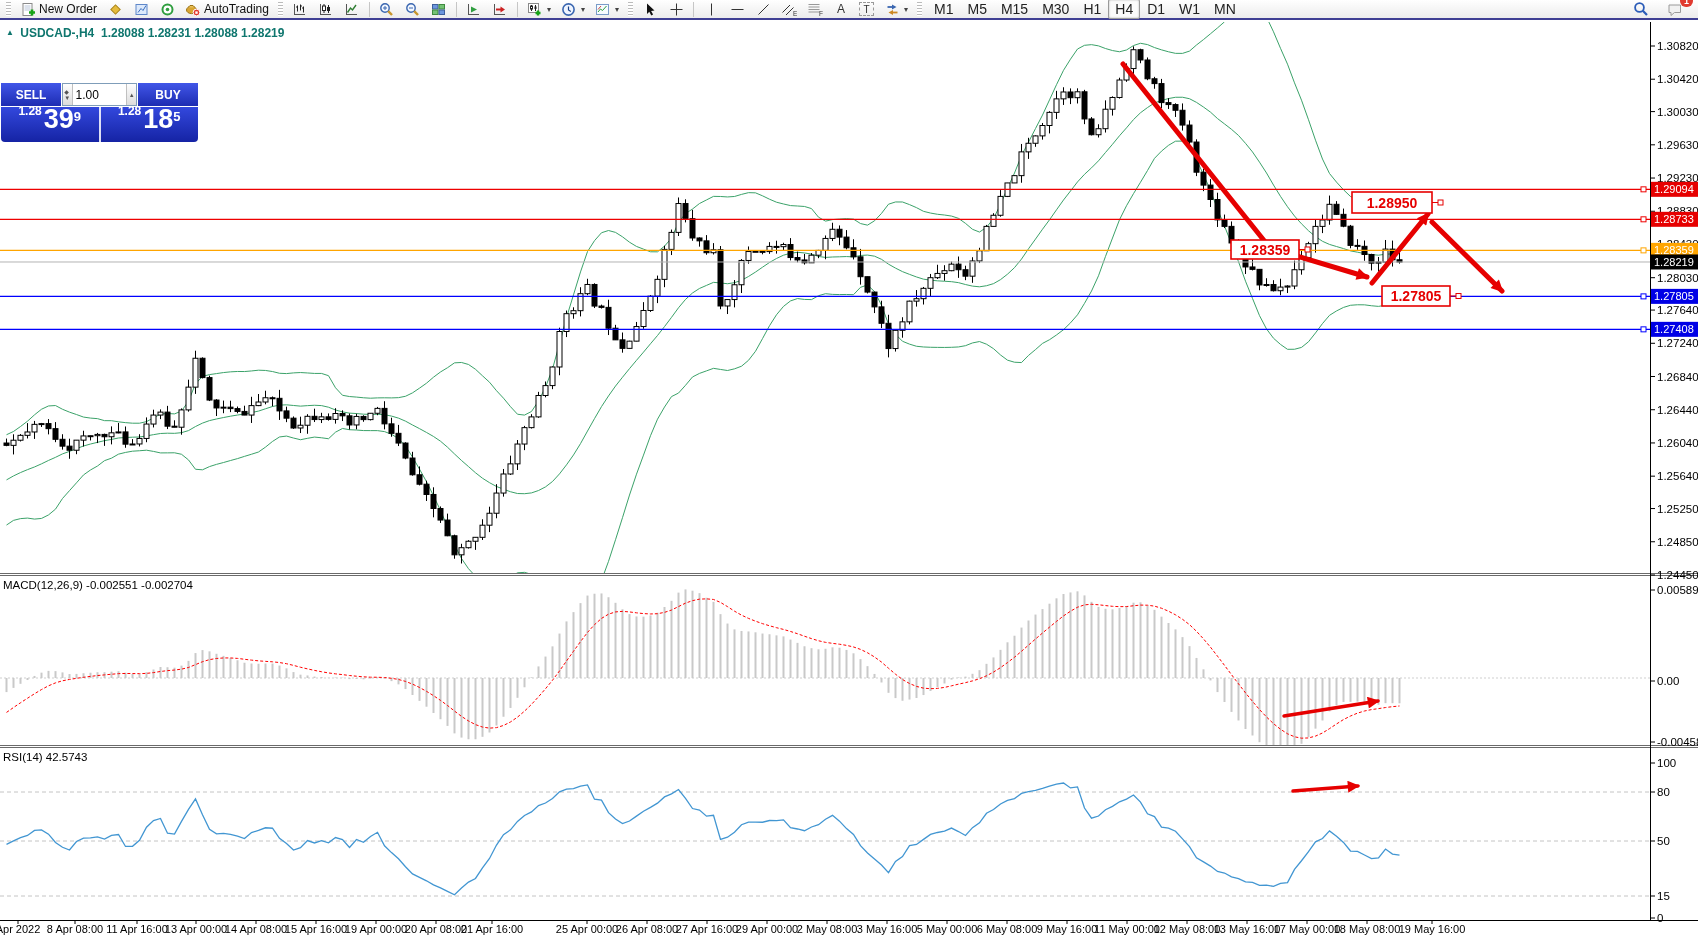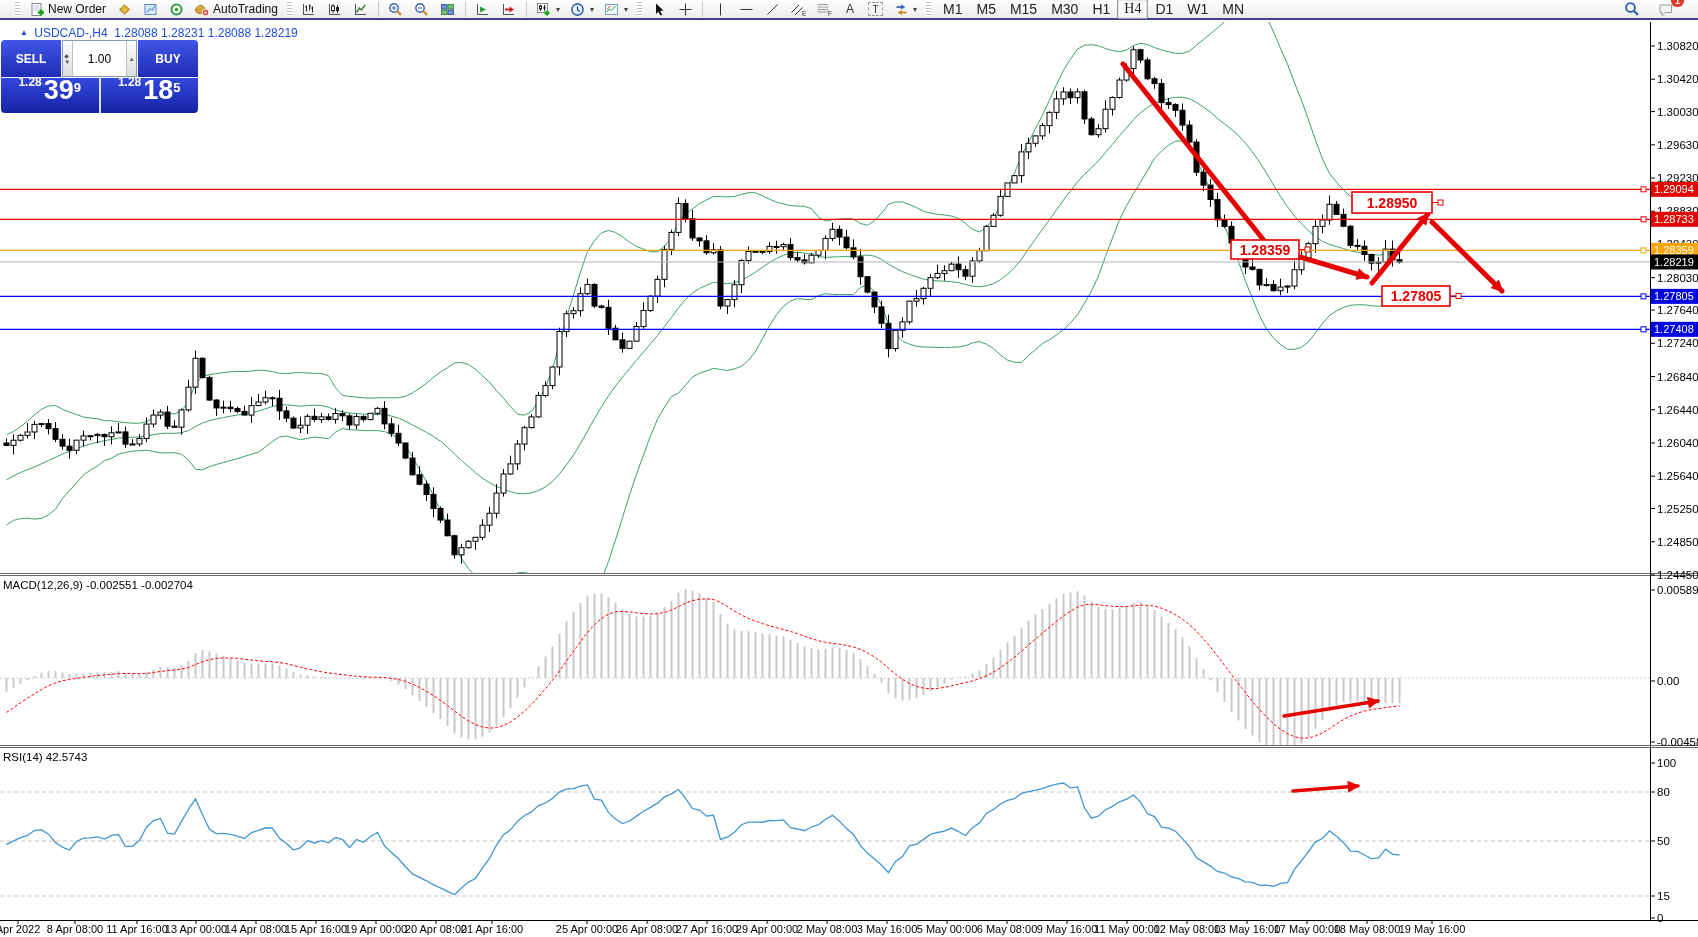--- a/index.html
+++ b/index.html
@@ -1,43 +1,43 @@
 <!DOCTYPE html>
 <html><head>
 <meta charset="utf-8">
 <style>
   html,body{margin:0;padding:0;background:#fff;width:1698px;height:937px;overflow:hidden;
     font-family:"Liberation Sans",sans-serif;-webkit-font-smoothing:antialiased;}
   
   #toolbar{position:absolute;left:0;top:0;width:1698px;height:20px;display:flex;align-items:center;
-    background:linear-gradient(#ffffff,#ececec);border-bottom:2px solid #3f3f93;padding:0 12px;box-sizing:border-box;gap:2px;z-index:30;}
+    background:linear-gradient(#ffffff,#ececec);border-bottom:2px solid #3f3f93;padding:0 3px;box-sizing:border-box;gap:2px;z-index:30;}
   .grip{width:5px;height:14px;background:repeating-linear-gradient(#bbb 0 1px,#fff 1px 3px);margin:0 3px;flex:none;}
   .sep{width:1px;height:15px;background:#c6c6c6;margin:0 3px;flex:none;}
   .tbtn{display:flex;align-items:center;gap:3px;padding:0 3px;height:18px;border:1px solid transparent;border-radius:2px;flex:none;cursor:default;}
   .tlabel{font-size:12px;color:#111;white-space:nowrap;}
   .i{width:16px;height:15px;display:inline-flex;align-items:center;justify-content:center;flex:none;}
   .caret{font-size:8px;color:#444;margin-left:1px;}
   .tf{font-size:14px;color:#222;padding:1px 6px;border:1px solid transparent;border-radius:2px;flex:none;}
-  .tf.on{background:#fbfbfb;border-color:#9a9a9a;box-shadow:inset 0 0 2px #aaa;font-family:Liberation Serif, serif;}
+  .tf.on{background:#fbfbfb;border-color:#9a9a9a;box-shadow:inset 0 0 2px #aaa;}
   #tb-right{margin-left:auto;display:flex;align-items:center;gap:10px;padding-right:8px;}
   .badge{position:absolute;top:-5px;right:-7px;background:#e03a2f;color:#fff;font-size:9px;font-weight:bold;
     border-radius:8px;padding:1px 4px;line-height:10px;}
   
-  #symline{position:absolute;left:20px;top:26px;font-size:12px;color:#1d4ed8;z-index:20;white-space:nowrap;}
+  #symline{position:absolute;left:6px;top:26px;font-size:12px;color:#0f766e;z-index:20;white-space:nowrap;font-weight:bold;}
   #symline .tri{display:inline-block;font-size:8px;transform:translateY(-2px);margin-right:3px;}
   
   #tpanel{position:absolute;left:1px;top:40px;width:197px;z-index:25;border-radius:4px;overflow:hidden;
     box-shadow:0 0 0 1px rgba(255,255,255,.6);}
-  #tp-top{display:flex;height:37px;}
+  #tp-top{display:flex;height:23px;margin-top:43px;}
   .tp-btn{width:60px;background:linear-gradient(#4156e8,#1d2cb2);color:#fff;font-weight:bold;font-size:12px;
     display:flex;align-items:center;justify-content:center;}
   #tp-vol{flex:1;background:#fff;border:1px solid #7f9db9;display:flex;align-items:stretch;margin:0 1px;}
   #tp-vol .spin{width:13px;display:flex;flex-direction:column;align-items:center;justify-content:center;
     font-size:6px;color:#555;background:linear-gradient(#fefefe,#dcdcdc);border-right:1px solid #c0c0c0;}
-  #tp-vol input{border:0;width:100%;font-size:12px;text-align:center;padding:0 3px;outline:none;font-family:"Liberation Sans",sans-serif;}
+  #tp-vol input{border:0;width:100%;font-size:12px;text-align:left;padding:0 3px;outline:none;font-family:"Liberation Sans",sans-serif;}
   #tp-vol .up{width:13px;display:flex;align-items:center;justify-content:center;font-size:6px;color:#555;
     background:linear-gradient(#fefefe,#dcdcdc);border-left:1px solid #c0c0c0;}
   #tp-bot{display:flex;height:35px;background:linear-gradient(#3348dd,#1523a4);color:#fff;margin-top:1px;}
   .tp-price{flex:1;display:flex;justify-content:center;padding-bottom:3px;}
   .tp-price .sm{font-size:12px;font-weight:bold;margin-right:2px;transform:translateY(-3px);}
   .tp-price .big{font-size:27px;font-weight:bold;line-height:24px;}
   .tp-price sup{font-size:13px;font-weight:bold;transform:translateY(2px);display:inline-block;}
   #tp-div{width:2px;background:rgba(255,255,255,.85);}
   svg text{font-family:"Liberation Sans",sans-serif;}
 </style>

